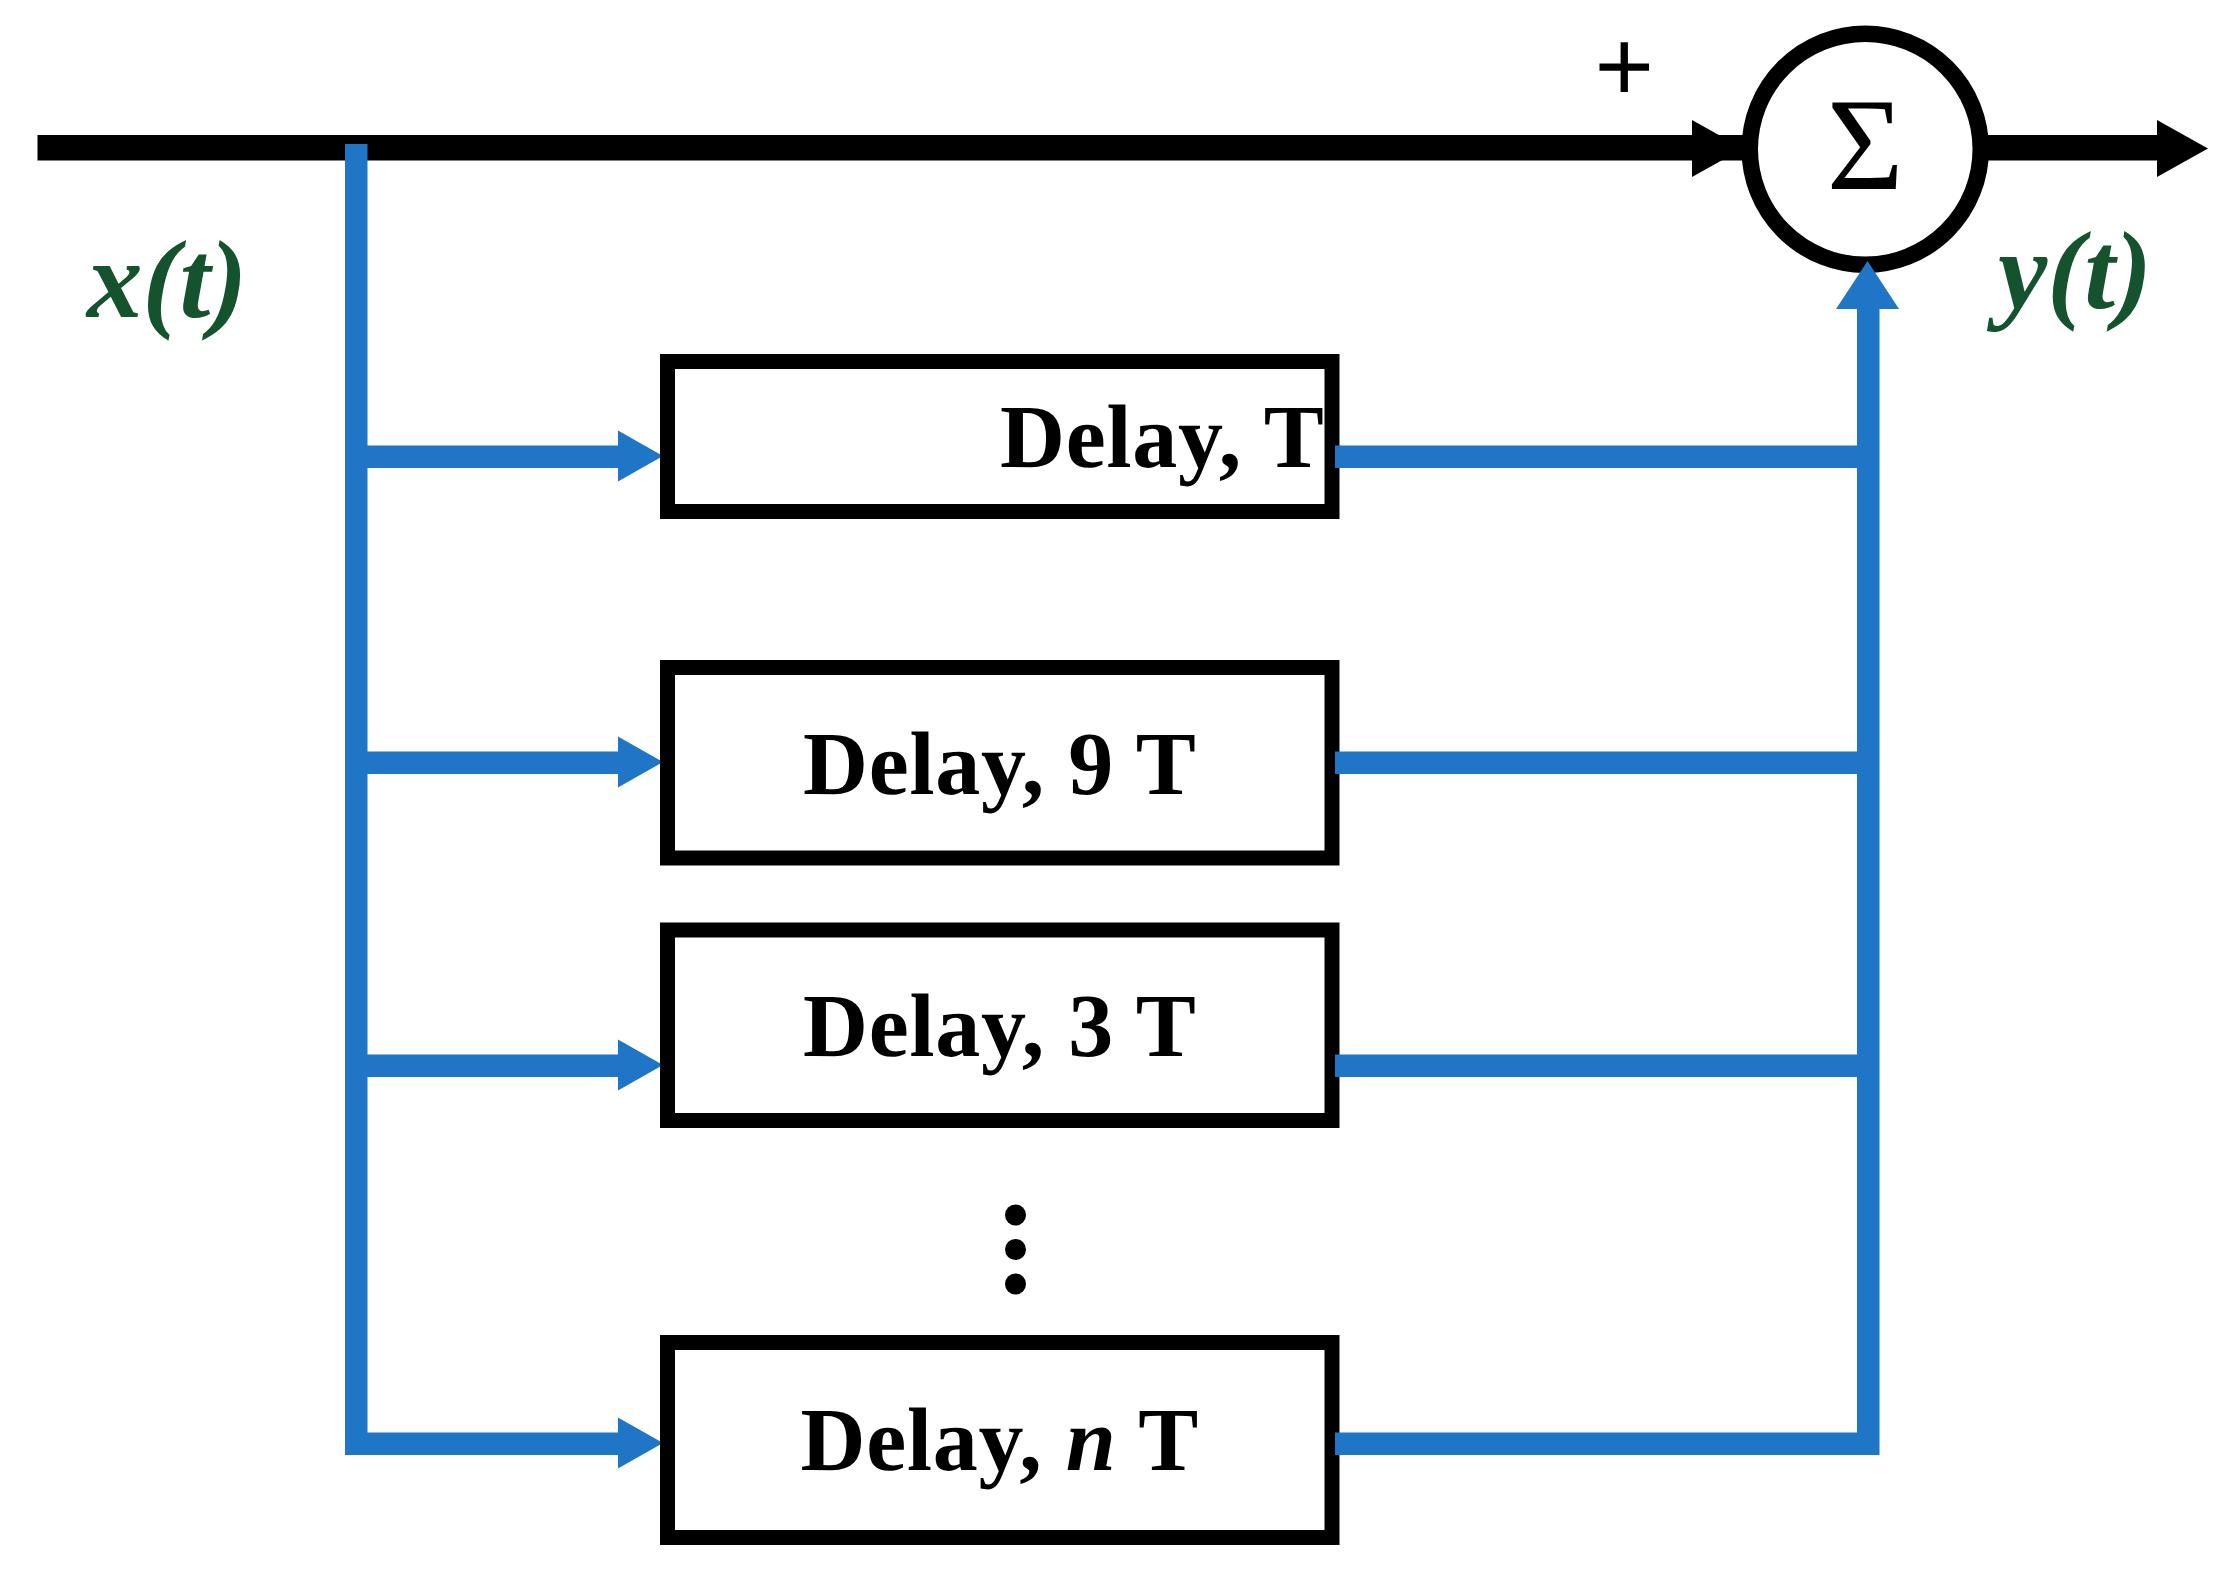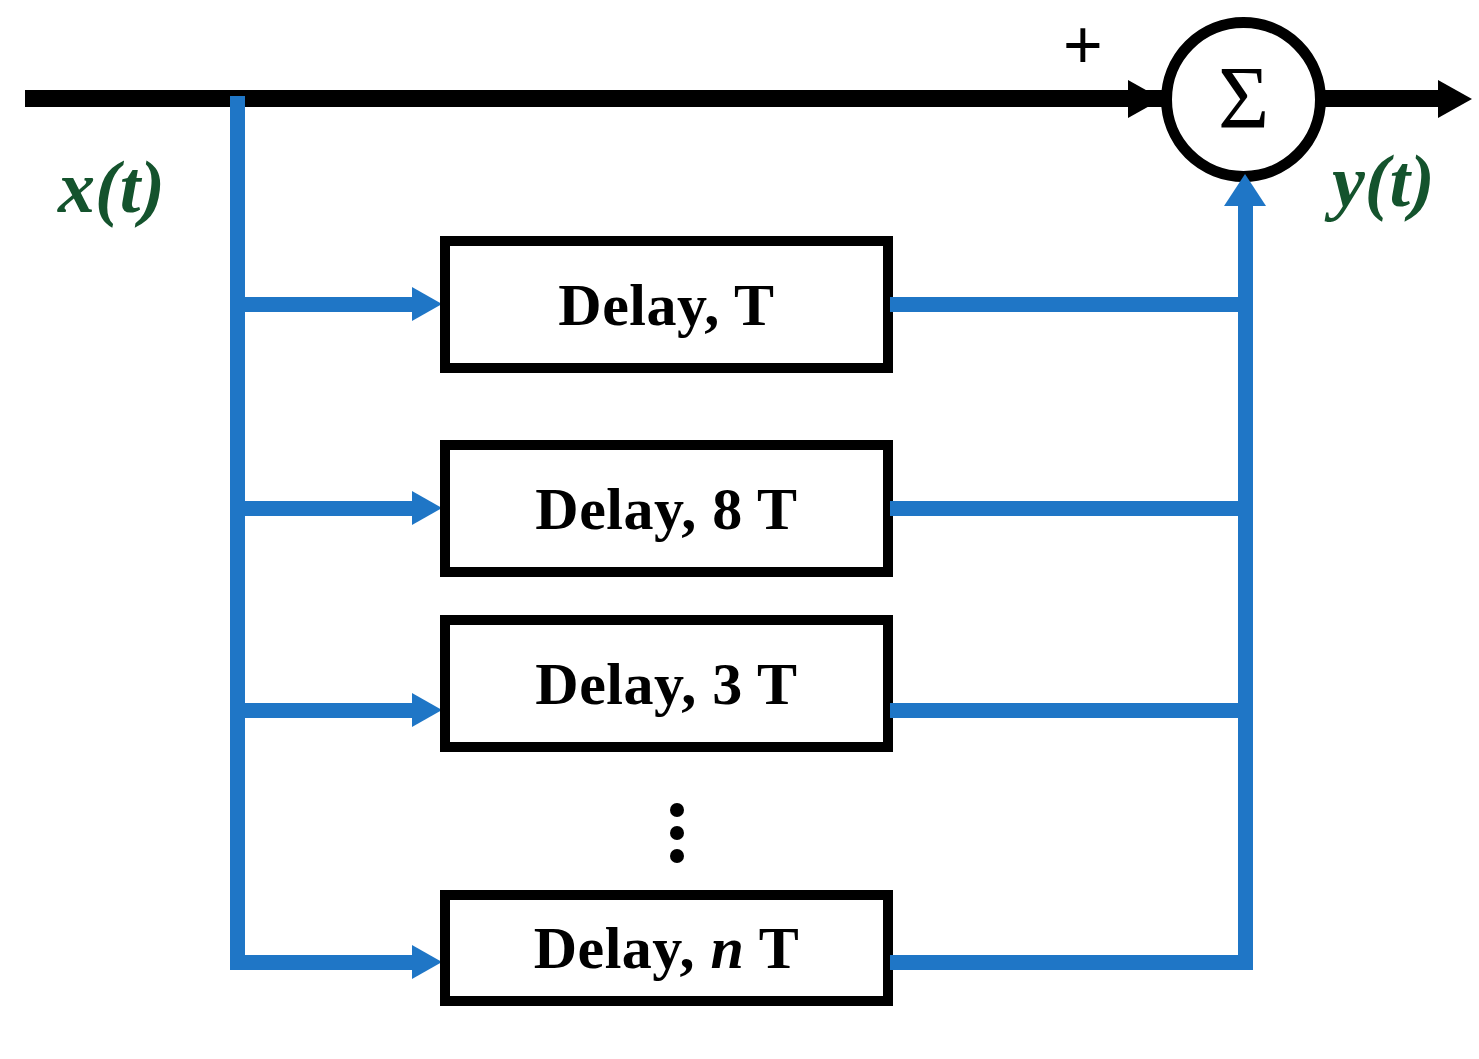--- a/index.html
+++ b/index.html
@@ -147,34 +147,34 @@
   <div class="sig-label" style="left:1332px; top:144px;">y(t)</div>
 
   <div class="wire-v blue" style="left:230px; top:96px; width:15px; height:874px;"></div>
 
   <div class="wire-v blue" style="left:1238px; top:205px; width:15px; height:765px;"></div>
   <div class="arrow-u" style="left:1224px; top:174px;"></div>
 
   <div class="wire-h blue" style="left:237px; top:297px; width:180px; height:15px;"></div>
   <div class="arrow-r blue-head" style="left:412px; top:287px;"></div>
 
-  <div class="delay-block" style="left:440px; top:236px; width:453px; height:137px;">
+  <div class="delay-block" style="left:440px; top:236px; width:453px; height:110px;justify-content:flex-end;">
     <span class="delay-label">
       <span>Delay, </span><span class="ital"></span><span>T</span>
     </span>
   </div>
 
   <div class="wire-h blue" style="left:890px; top:297px; width:358px; height:15px;"></div>
 
   <div class="wire-h blue" style="left:237px; top:501px; width:180px; height:15px;"></div>
   <div class="arrow-r blue-head" style="left:412px; top:491px;"></div>
 
   <div class="delay-block" style="left:440px; top:440px; width:453px; height:137px;">
     <span class="delay-label">
-      <span>Delay, </span><span class="ital"></span><span>8 T</span>
+      <span>Delay, </span><span class="ital"></span><span>9 T</span>
     </span>
   </div>
 
   <div class="wire-h blue" style="left:890px; top:501px; width:358px; height:15px;"></div>
 
   <div class="wire-h blue" style="left:237px; top:703px; width:180px; height:15px;"></div>
   <div class="arrow-r blue-head" style="left:412px; top:693px;"></div>
 
   <div class="delay-block" style="left:440px; top:615px; width:453px; height:137px;">
     <span class="delay-label">
@@ -186,21 +186,21 @@
 
   <div class="ellipsis" style="left:670px; top:803px; width:14px; height:60px;">
     <span class="dot"></span>
     <span class="dot"></span>
     <span class="dot"></span>
   </div>
 
   <div class="wire-h blue" style="left:237px; top:955px; width:180px; height:15px;"></div>
   <div class="arrow-r blue-head" style="left:412px; top:945px;"></div>
 
-  <div class="delay-block" style="left:440px; top:890px; width:453px; height:116px;">
+  <div class="delay-block" style="left:440px; top:890px; width:453px; height:140px;">
     <span class="delay-label">
       <span>Delay, </span><span class="ital">n</span><span> T</span>
     </span>
   </div>
 
   <div class="wire-h blue" style="left:890px; top:955px; width:358px; height:15px;"></div>
 
 </div>
 
 </body></html>

